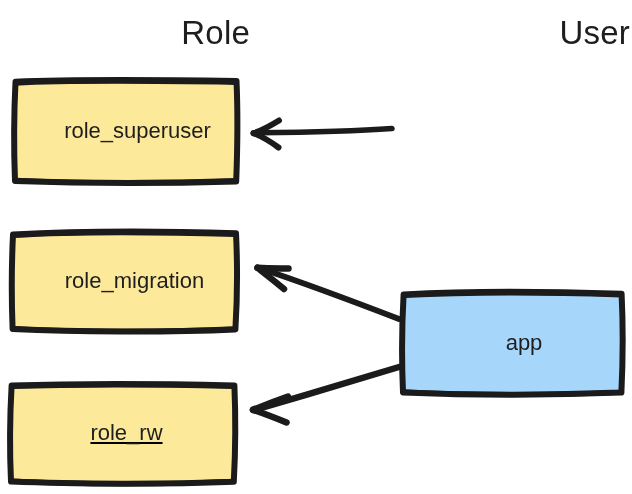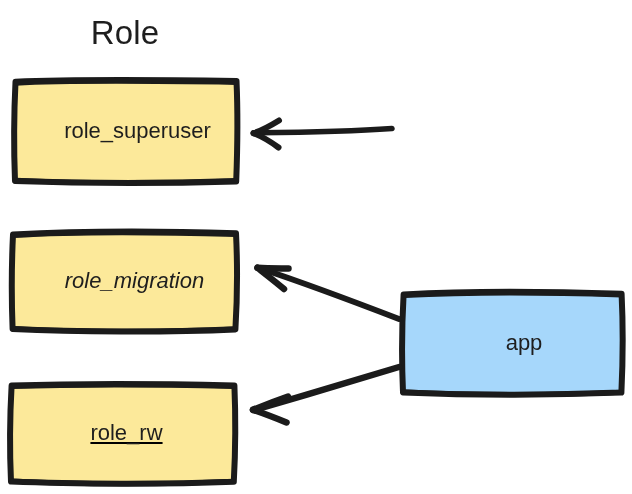--- a/index.html
+++ b/index.html
@@ -24,21 +24,21 @@
     height: 494px;
   }
 
   .column-header {
     position: absolute;
     font-size: 33px;
     line-height: 1;
     color: #1e1e1e;
     font-weight: 400;
     letter-spacing: 0.2px;
-    text-align: center;
+    text-align: right;
     white-space: nowrap;
     user-select: none;
   }
   #hdr-role  { left: 0px;   top: 16px; width: 250px; }
   #hdr-user  { left: 390px; top: 16px; width: 240px; }
 
   .node {
     position: absolute;
     display: flex;
     align-items: center;
@@ -58,21 +58,21 @@
   .node svg {
     position: absolute;
     left: -10px;
     top: -10px;
     overflow: visible;
     pointer-events: none;
   }
 
   
   #node-role-superuser { left: 14px;  top: 80px;  width: 223px; height: 102px; }
-  #node-role-migration { left: 12px;  top: 232px; width: 225px; height: 98px; font-style: italic;  }
+  #node-role-migration { left: 12px;  top: 232px; width: 225px; height: 98px;  }
   #node-role-rw        { left: 10px;  top: 384px; width: 225px; height: 98px; text-decoration: underline;  }
   #node-dba            { left: 400px; top: 78px;  width: 220px; height: 102px; }
   #node-app            { left: 402px; top: 293px; width: 220px; height: 100px; }
 
   #node-role-migration .node-label { transform: translateX(-2px); }
   #node-role-rw .node-label { transform: translateX(-8px); }
 
   .edges {
     position: absolute;
     left: 0; top: 0;
@@ -81,20 +81,21 @@
     overflow: visible;
   }
 </style>
 </head>
 <body>
 
 <div id="canvas">
 
   <div class="column-header" id="hdr-role">Role</div>
 
+  <div class="column-header" id="hdr-user">User</div>
 
   <div class="node" id="node-role-superuser">
     <svg width="243" height="122" viewBox="0 0 243 122" aria-hidden="true">
       <path d="M11.5 11.8 C 60 9.6, 150 9.9, 232.5 11.0
                C 233.8 40, 233.4 80, 232.2 111.4
                C 160 113.4, 70 113.0, 11.0 111.0
                C 9.8 80, 10.0 42, 11.5 11.8 Z" fill="#FCE99A" stroke="#1b1b1b" stroke-width="6" stroke-linejoin="round" stroke-linecap="round"></path>
       <path d="M11.9 13.2 C 62 10.4, 152 11.2, 231.8 12.4" fill="none" stroke="#1b1b1b" stroke-width="5" stroke-linecap="round"></path>
       <path d="M12.2 110.2 C 75 113.6, 168 113.0, 231.6 110.6" fill="none" stroke="#1b1b1b" stroke-width="5" stroke-linecap="round"></path>
     </svg>

